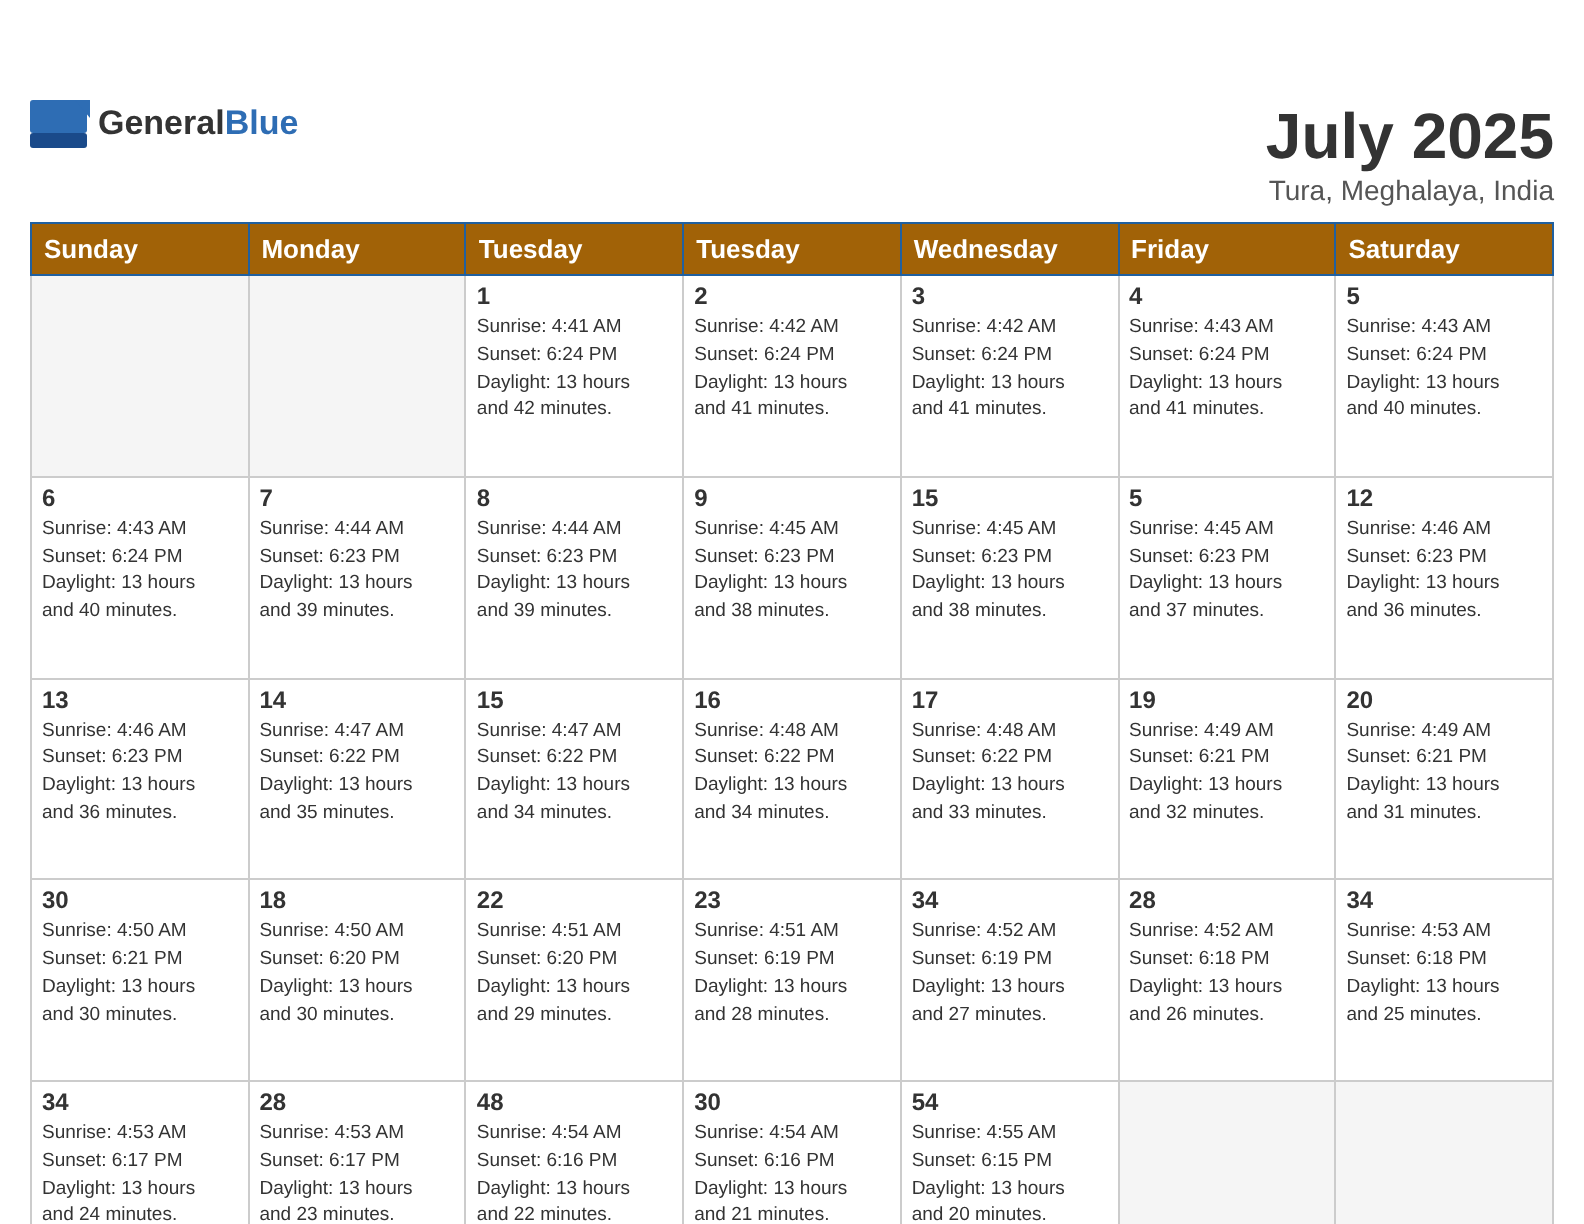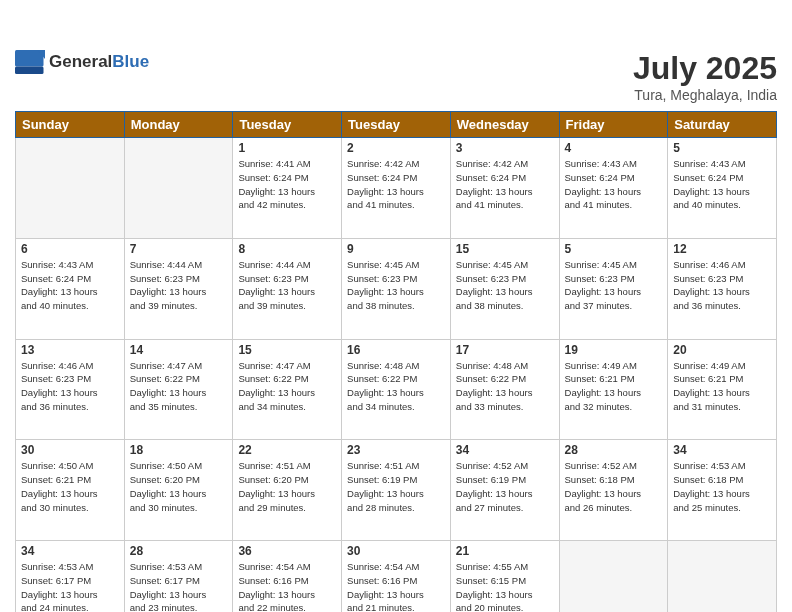--- a/index.html
+++ b/index.html
@@ -236,29 +236,29 @@
         <tr>
           <td>
             <span class="day-num">34</span>
             <div class="day-info">Sunrise: 4:53 AM<br>Sunset: 6:17 PM<br>Daylight: 13 hours<br>and 24 minutes.</div>
           </td>
           <td>
             <span class="day-num">28</span>
             <div class="day-info">Sunrise: 4:53 AM<br>Sunset: 6:17 PM<br>Daylight: 13 hours<br>and 23 minutes.</div>
           </td>
           <td>
-            <span class="day-num">36</span>
+            <span class="day-num">48</span>
             <div class="day-info">Sunrise: 4:54 AM<br>Sunset: 6:16 PM<br>Daylight: 13 hours<br>and 22 minutes.</div>
           </td>
           <td>
             <span class="day-num">30</span>
             <div class="day-info">Sunrise: 4:54 AM<br>Sunset: 6:16 PM<br>Daylight: 13 hours<br>and 21 minutes.</div>
           </td>
           <td>
-            <span class="day-num">21</span>
+            <span class="day-num">54</span>
             <div class="day-info">Sunrise: 4:55 AM<br>Sunset: 6:15 PM<br>Daylight: 13 hours<br>and 20 minutes.</div>
           </td>
           <td class="empty"></td>
           <td class="empty"></td>
         </tr>
       </tbody>
   </table>
 </div>
 
 </body></html>

